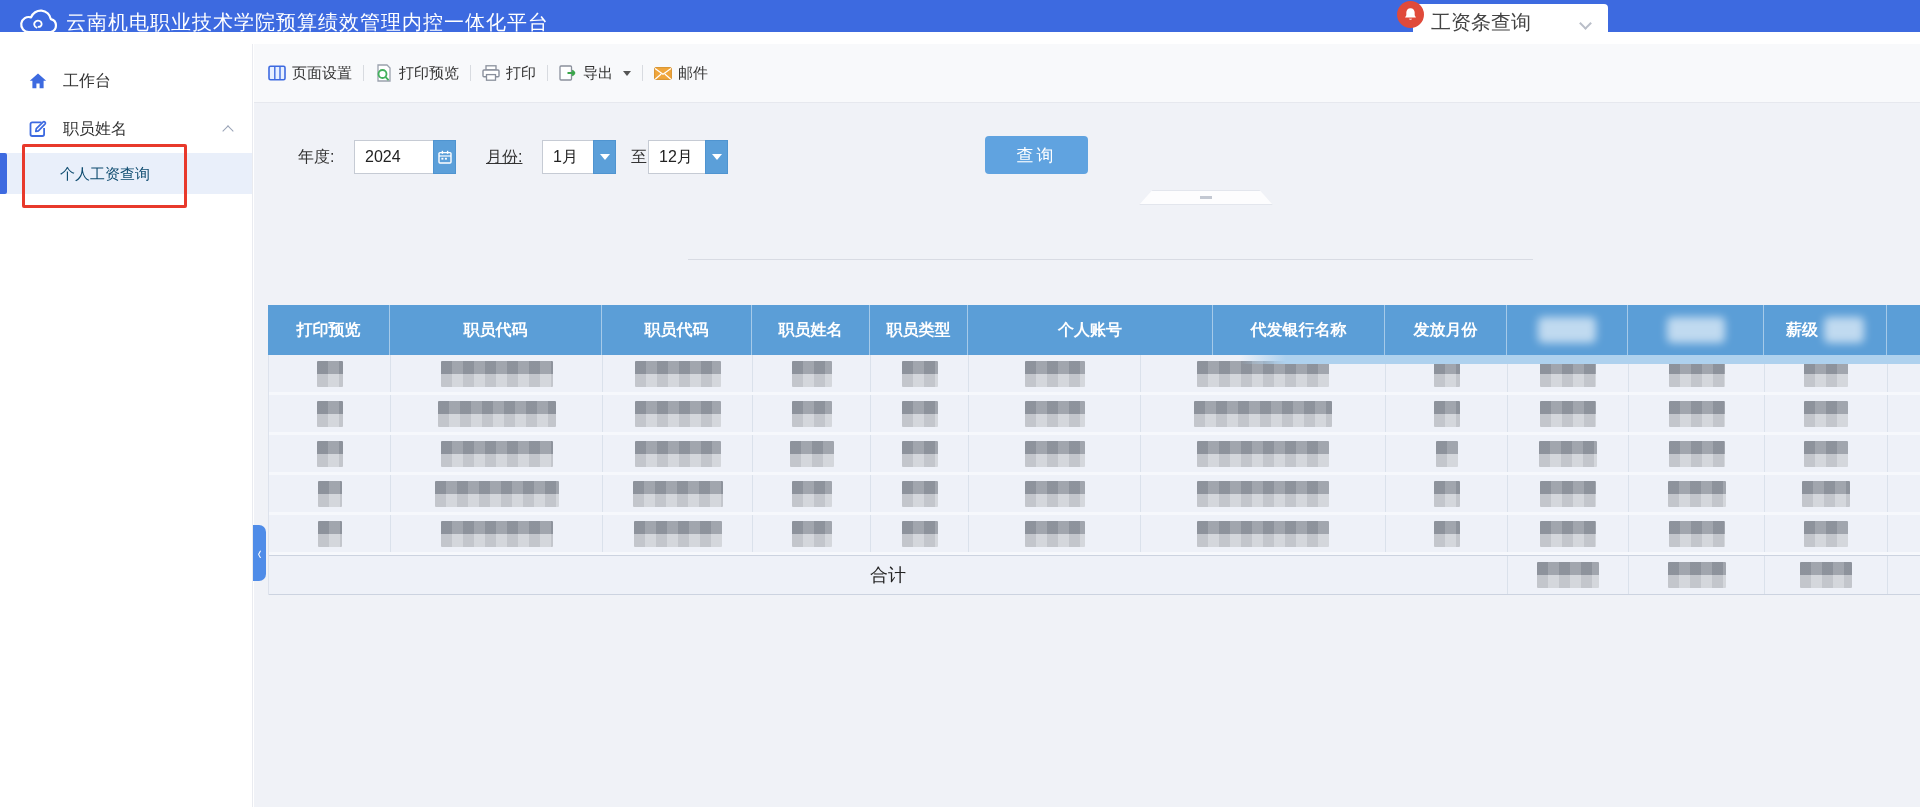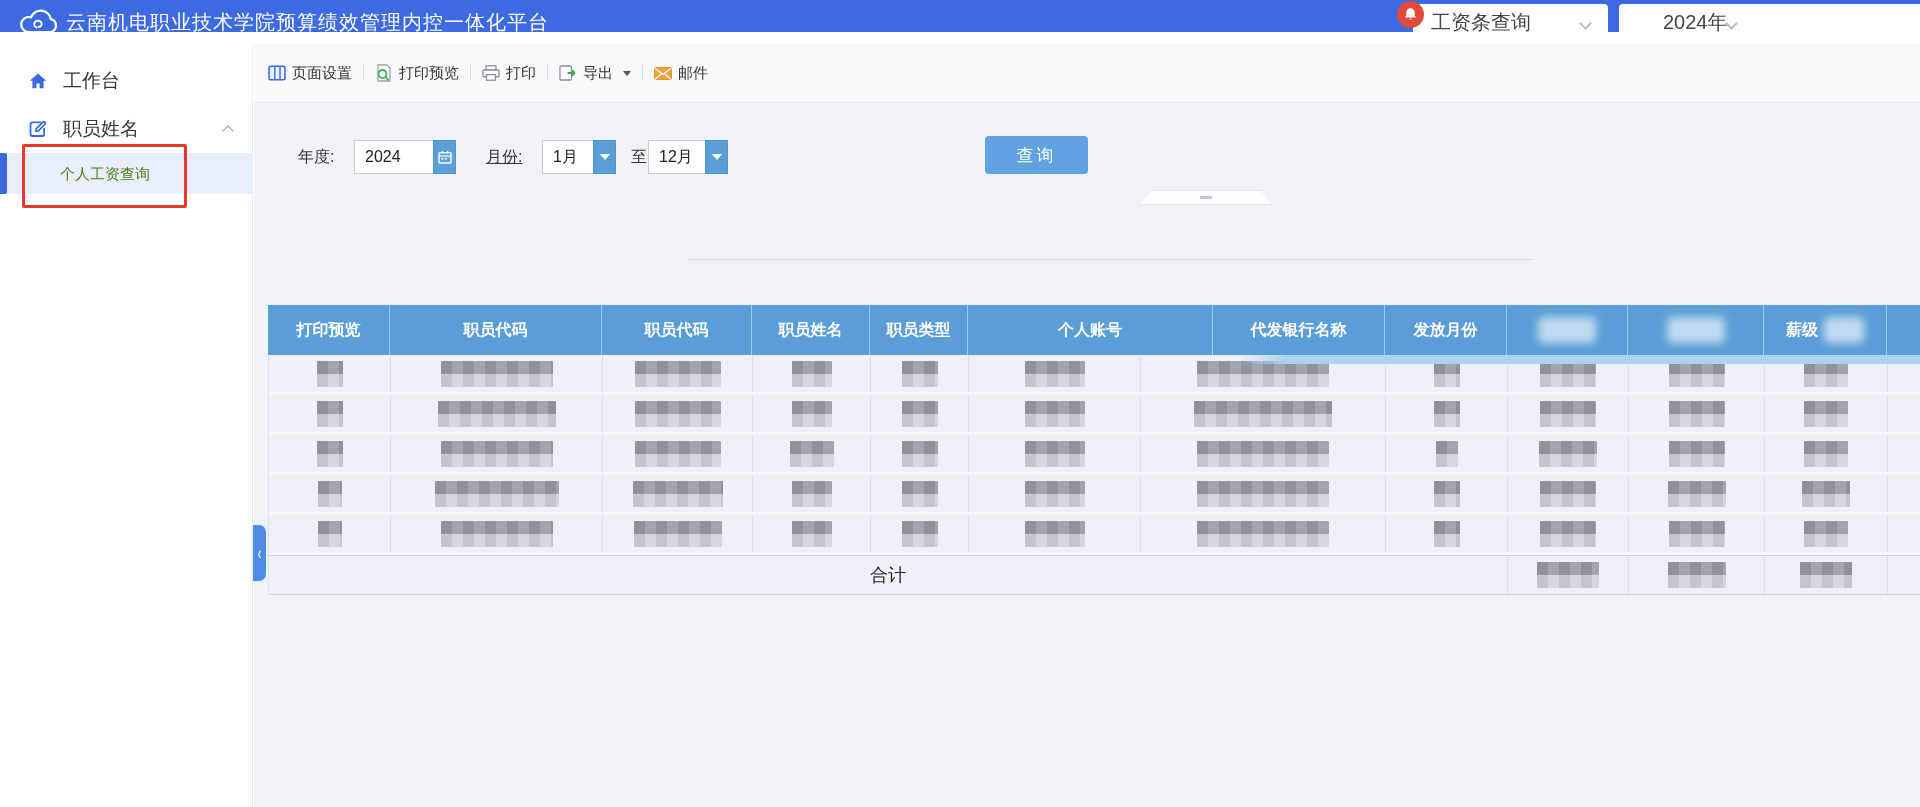--- a/index.html
+++ b/index.html
@@ -22,27 +22,27 @@
   .ts1 .sel-chevron { right:18px; }
   .ts2 { left:1619px; width:301px; border-radius:4px 0 0 4px; }
   .ts2 .sel-text { padding-left:44px; }
   .ts2 .sel-chevron { left:108px; }
   .bell-badge { position:absolute; left:1397px; top:1px; width:27px; height:27px; border-radius:50%;
     background:#e04a3a; z-index:3; display:flex; align-items:center; justify-content:center; }
   
   .sidebar { position:absolute; left:0; top:44px; width:253px; bottom:0; background:#fff;
     border-right:1px solid #e9ebf0; }
   .side-item { position:relative; height:48px; display:flex; align-items:center; gap:15px;
-    padding-left:28px; font-size:19px; color:#333; cursor:pointer; }
+    padding-left:28px; font-size:16px; color:#333; cursor:pointer; }
   .side-item:first-child { margin-top:13px; }
   .side-item .icon { width:20px; height:20px; flex:0 0 auto; }
   .chev-up { position:absolute; right:20px; top:22px; width:8px; height:8px;
     border-left:1.6px solid #98a2b6; border-top:1.6px solid #98a2b6; transform:rotate(45deg); }
   .side-sub { position:relative; height:41px; line-height:41px; background:#e9effa;
-    padding-left:60px; font-size:15px; color:#4d7c0f; cursor:pointer; }
+    padding-left:60px; font-size:15px; color:#0c4a6e; cursor:pointer; }
   .side-sub::before { content:""; position:absolute; left:0; top:0; bottom:0; width:7px;
     background:#3d6ae0; border-radius:0 2px 2px 0; }
   .red-annotation { position:absolute; left:22px; top:100px; width:165px; height:64px;
     border:3px solid #e8392b; border-radius:2px; z-index:6; pointer-events:none; }
   
   .main { position:absolute; left:254px; top:44px; right:0; bottom:0; background:#f0f2f7; }
   .toolbar { position:absolute; left:0; top:0; right:0; height:59px; background:#f8f9fb;
     border-bottom:1px solid #e6e8ee; display:flex; align-items:center; padding-left:14px; }
   .tb-item { display:flex; align-items:center; gap:6px; font-size:15px; color:#333; cursor:pointer; }
   .tb-sep { width:1px; height:16px; background:#d8dbe0; margin:0 11px; }
@@ -119,24 +119,20 @@
     <div class="bell-badge">
       <svg width="15" height="15" viewBox="0 0 14 14">
         <path d="M7 1.1c2.4 0 3.9 1.8 3.9 4.1v2.6l1.2 2.1H1.9l1.2-2.1V5.2C3.1 2.9 4.6 1.1 7 1.1z" fill="#fff"></path>
         <path d="M5.5 10.9a1.6 1.6 0 0 0 3 0z" fill="#fff"></path>
       </svg>
     </div>
     <div class="top-select ts1">
       <span class="sel-text">工资条查询</span>
       <span class="sel-chevron"></span>
     </div>
-    <div class="top-select ts2">
-      <span class="sel-text">2024年</span>
-      <span class="sel-chevron"></span>
-    </div>
   </div>
 
   <div class="sidebar">
     <div class="side-item">
       <svg class="icon" viewBox="0 0 20 20">
         <path d="M10 2.6l8.2 7.2h-2.6v7.4h-4v-4.6H8.4v4.6h-4V9.8H1.8z" fill="#3d6ae0"></path>
       </svg>
       <span>工作台</span>
     </div>
     <div class="side-item">

